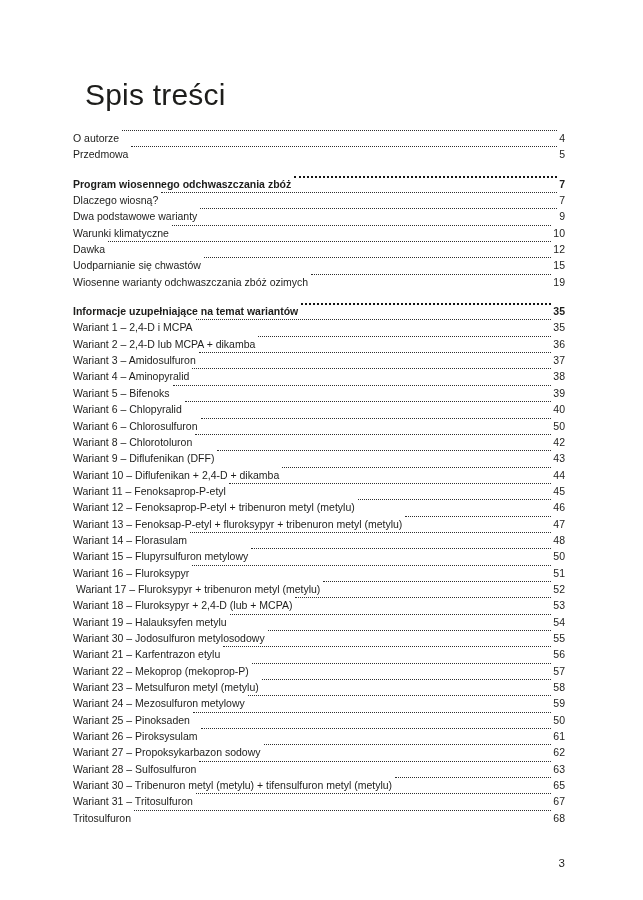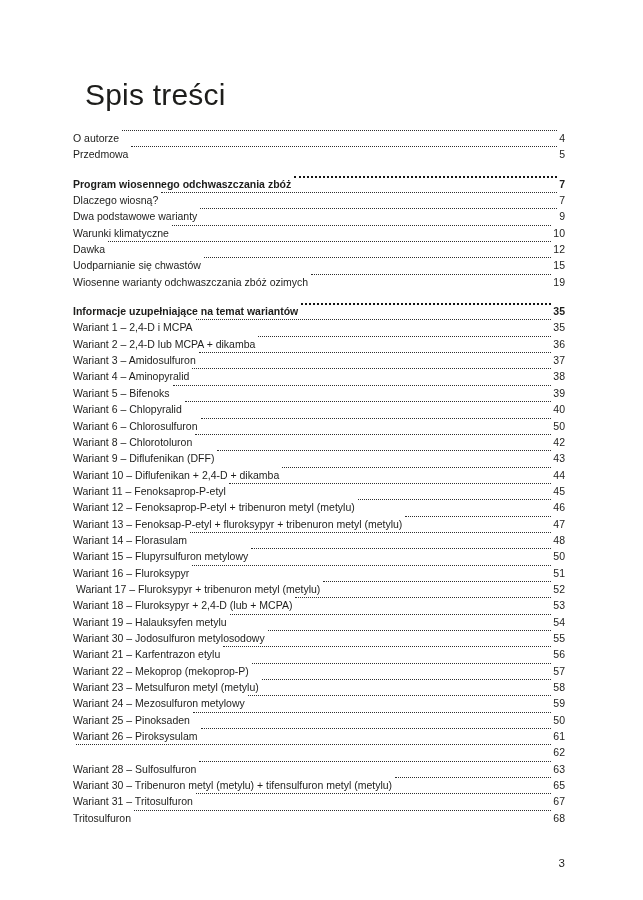--- a/index.html
+++ b/index.html
@@ -260,20 +260,21 @@
     <span class="label">Wariant 25 – Pinoksaden</span>
     <span class="leader"></span>
     <span class="pagenum">50</span>
   </div>
           <div class="toc-row">
     <span class="label">Wariant 26 – Piroksysulam</span>
     <span class="leader"></span>
     <span class="pagenum">61</span>
   </div>
           <div class="toc-row">
+    <span class="label">Wariant 27 – Propoksykarbazon sodowy</span>
     <span class="leader"></span>
     <span class="pagenum">62</span>
   </div>
           <div class="toc-row">
     <span class="label">Wariant 28 – Sulfosulfuron</span>
     <span class="leader"></span>
     <span class="pagenum">63</span>
   </div>
           <div class="toc-row">
     <span class="label">Wariant 30 – Tribenuron metyl (metylu) + tifensulfuron metyl (metylu)</span>

